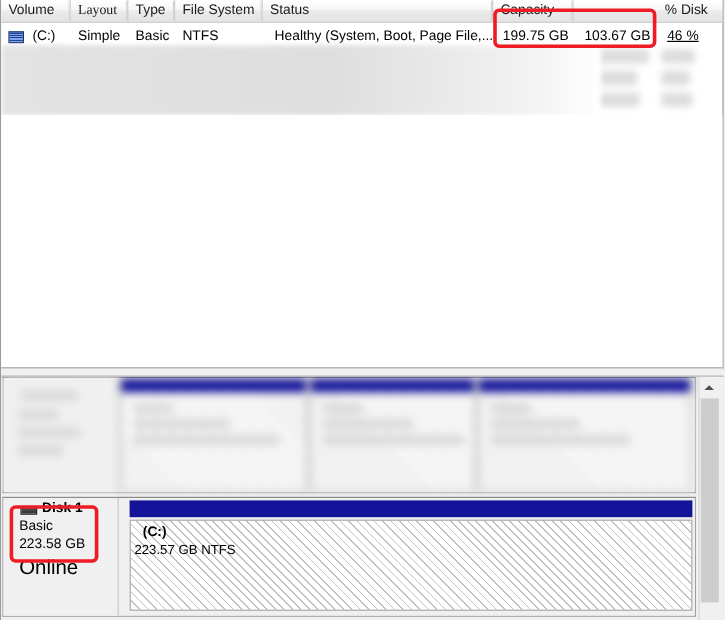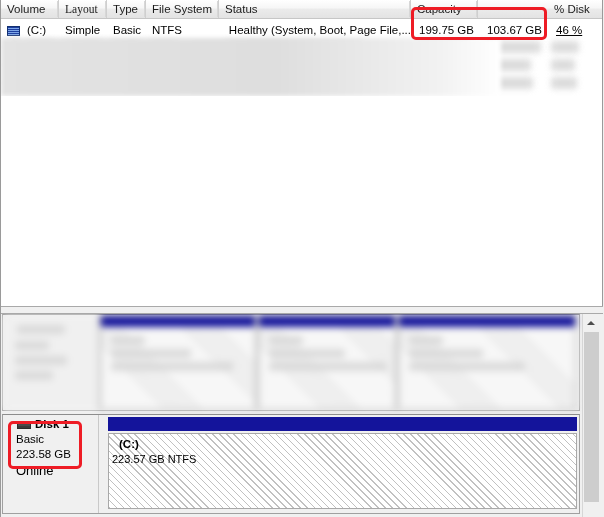--- a/index.html
+++ b/index.html
@@ -145,21 +145,21 @@
     background:#f0f0f0;border-right:1px solid #c9c9c9;box-sizing:border-box;
   }
   .d1icon{
     position:absolute;left:14px;top:8px;width:14px;height:6px;
     background:linear-gradient(to bottom,#4a4a4a 0%,#4a4a4a 45%,#8c8c8c 45%,#8c8c8c 55%,#3a3a3a 55%,#3a3a3a 100%);
     border:1px solid #2b2b2b;box-sizing:border-box;
   }
   .d1title{position:absolute;left:32px;top:3px;font-weight:bold;font-size:11.5px;}
   .d1l2{position:absolute;left:13px;top:18px;font-size:11.5px;}
   .d1l3{position:absolute;left:13px;top:33px;font-size:11.5px;}
-  .d1l4{position:absolute;left:13px;top:48px;font-size:13px;}
+  .d1l4{position:absolute;left:13px;top:48px;font-size:17px;}
 
   .d1part{
     position:absolute;left:0;top:0;right:0;height:100%;
   }
   .d1cap{
     position:absolute;left:8px;top:2px;right:2px;height:14px;background:#14149b;
   }
   .d1vol{
     position:absolute;left:8px;top:18px;right:2px;bottom:4px;
     border:1px solid #a8a8a8;background:#fff;box-sizing:border-box;

